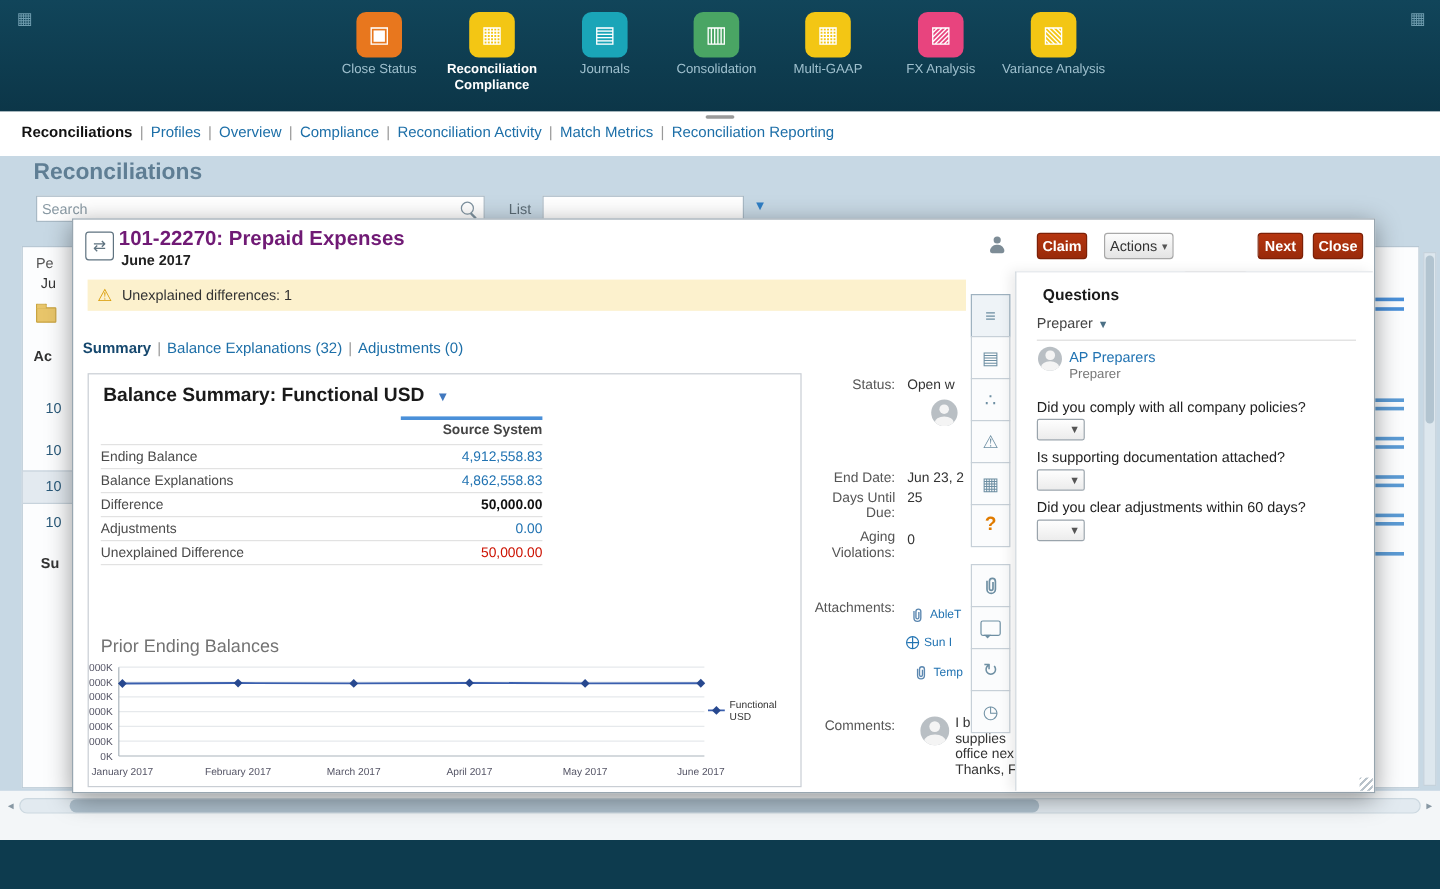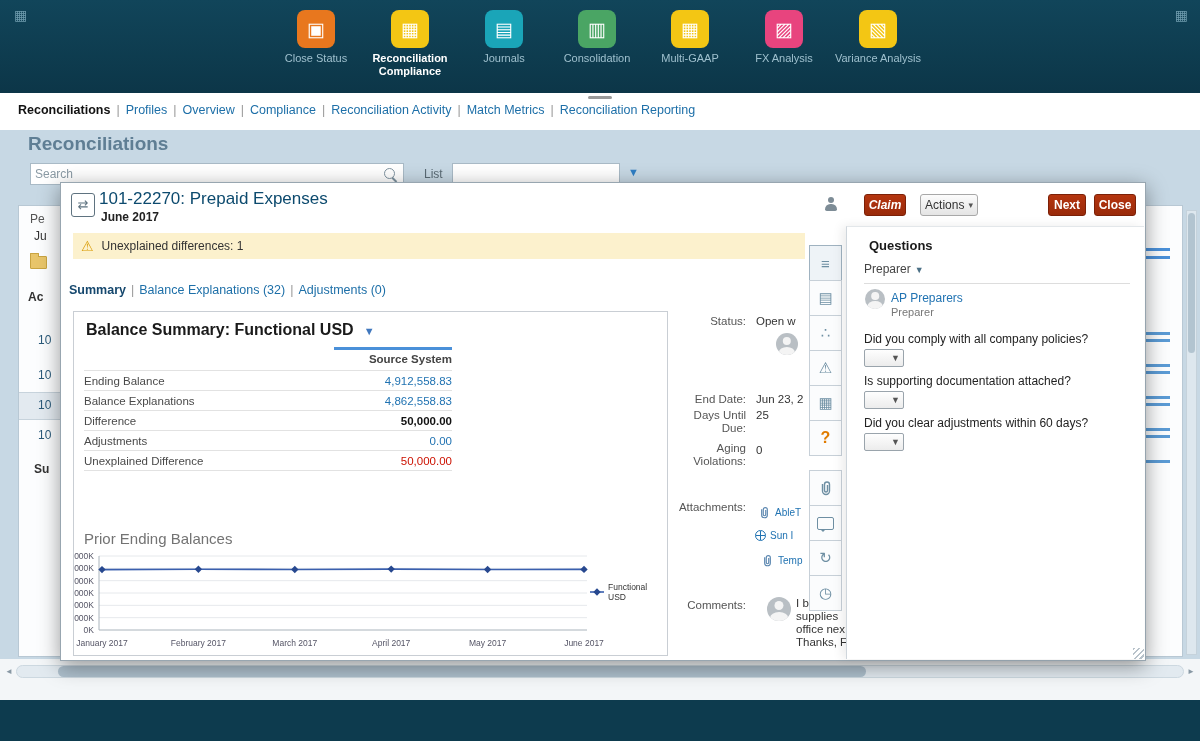--- a/index.html
+++ b/index.html
@@ -51,31 +51,31 @@
   .overflow-frag{position:absolute;left:1124px;top:80px;font-size:12px;font-weight:bold;color:#667;}
   .rbar{position:absolute;left:1144px;width:26px;height:3px;background:#5b9bd5;}
   .rbar.hdr{background:#4a90d9;}
   .vscroll{position:absolute;right:3px;top:80px;width:11px;height:445px;background:#dde7ee;border:1px solid #c5d2db;box-sizing:border-box;cursor:pointer;}
   .vthumb{position:absolute;top:2px;left:1px;width:7px;height:140px;background:#b2c4d0;border-radius:4px;}
   
   .dialog{position:absolute;top:182px;left:60px;width:1084px;height:477px;background:#fff;
           border:1px solid #98a6b0;box-shadow:0 5px 20px rgba(0,0,0,.4);z-index:10;}
   .dlg-expand{position:absolute;top:10px;left:10px;width:24px;height:24px;border:1.5px solid #5f7380;border-radius:3px;
               color:#5f7380;font-size:13px;text-align:center;line-height:22px;box-sizing:border-box;cursor:pointer;}
-  .dlg-title{position:absolute;top:6px;left:38px;font-size:17px;font-weight:normal;color:#0c4a6e;white-space:nowrap;}
+  .dlg-title{position:absolute;top:6px;left:38px;font-size:17px;font-weight:bold;color:#701a75;white-space:nowrap;}
   .dlg-sub{position:absolute;top:27px;left:40px;font-size:12px;font-weight:bold;color:#222;}
   .person{position:absolute;width:16px;height:16px;}
   .person::before{content:"";position:absolute;left:5px;top:1px;width:6px;height:6px;border-radius:50%;background:#7d8c96;}
   .person::after{content:"";position:absolute;left:2px;top:8px;width:12px;height:7px;border-radius:6px 6px 2px 2px;background:#7d8c96;}
   .btn{position:absolute;top:11px;height:22px;border-radius:3px;font-size:12px;font-weight:bold;
        display:flex;align-items:center;justify-content:center;cursor:pointer;box-sizing:border-box;white-space:nowrap;}
   .btn.red{background:linear-gradient(#b5350f,#992a0a);color:#fff;border:1px solid #7c2007;}
   .btn.light{background:linear-gradient(#fcfcfc,#e4e4e4);color:#333;border:1px solid #a8a8a8;font-weight:normal;}
   .btn .caret{font-size:9px;margin-left:4px;color:#555;}
-  .b-claim{left:803px;width:42px;font-style:italic;}
+  .b-claim{left:803px;width:42px;}
   .b-actions{left:859px;width:58px;}
   .b-prev{left:925px;width:54px;margin-top:32px;}
   .b-next{left:987px;width:38px;}
   .b-close{left:1033px;width:42px;}
   .warn{position:absolute;top:50px;left:12px;width:732px;height:26px;background:#fcf1cd;display:flex;align-items:center;font-size:12px;color:#333;}
   .warn-ico{color:#d99a00;font-size:14px;margin:0 8px;line-height:1;}
   .tabs{position:absolute;top:100px;left:8px;font-size:12.5px;white-space:nowrap;}
   .tab{color:#1d6fa8;cursor:pointer;}
   .tab.active{color:#16486e;font-weight:bold;}
   .tabsep{color:#999;margin:0 5px;}

